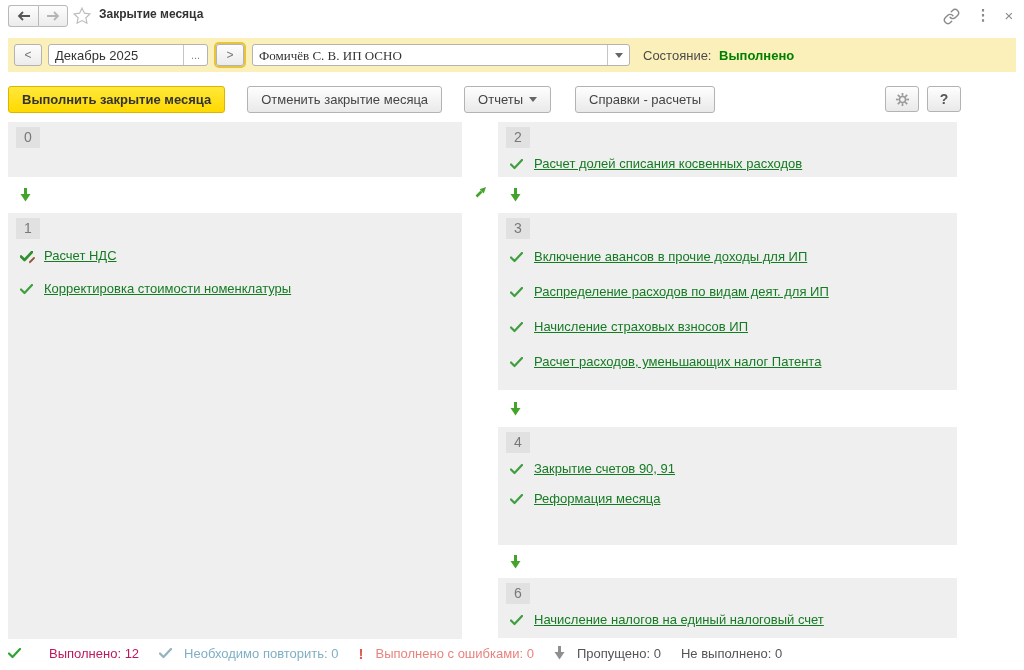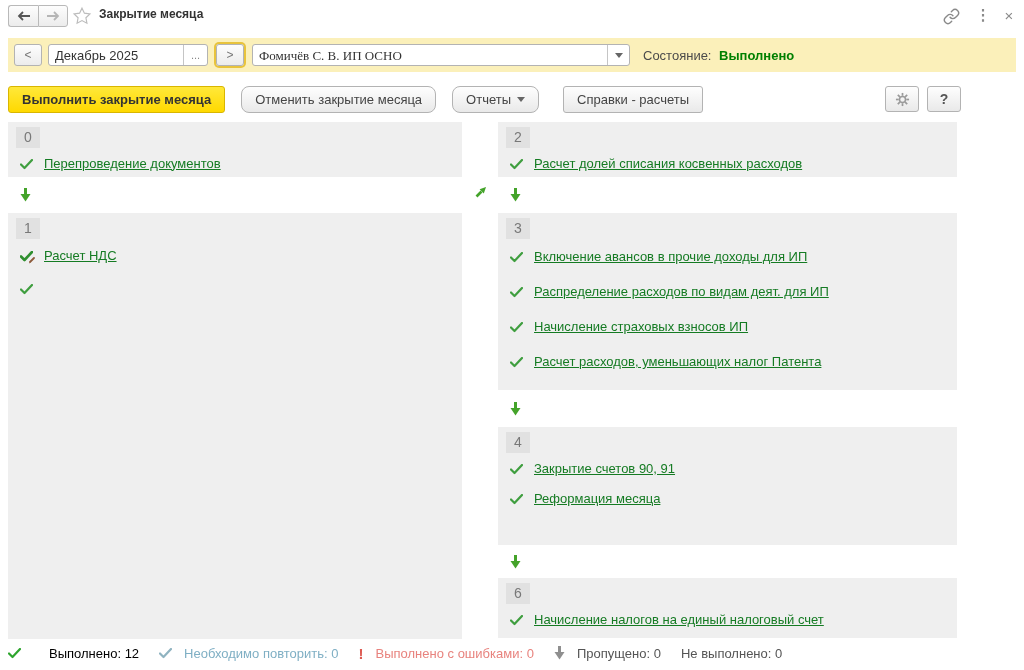--- a/index.html
+++ b/index.html
@@ -45,21 +45,21 @@
   #status-value { color:#008000; font-weight:bold; margin-left:4px; }
 
   
   #actions { position:absolute; left:8px; top:85px; width:1008px; height:28px;
     display:flex; align-items:center; }
   .btn { height:27px; padding:0 13px; background:linear-gradient(#fefefe,#e9e9e9);
     border:1px solid #b3b3b3; border-radius:3px; color:#444; font-size:13px;
     display:inline-flex; align-items:center; gap:6px; white-space:nowrap; }
   .btn-primary { background:linear-gradient(#ffe83a,#ffd900); border-color:#d9b600;
     color:#333; font-weight:bold; }
-  .ml10 { margin-left:16px;border-radius:8px; } .ml24 { margin-left:24px; }
+  .ml10 { margin-left:22px; } .ml24 { margin-left:24px; }
   #right-tools { margin-left:auto; margin-right:55px; display:flex; gap:8px; }
   .sqbtn { width:34px; height:26px; background:linear-gradient(#fefefe,#e9e9e9);
     border:1px solid #b3b3b3; border-radius:3px; display:flex; align-items:center;
     justify-content:center; color:#555; font-size:14px; font-weight:bold; }
 
   
   #main { position:absolute; left:0; top:122px; width:1024px; height:517px; }
   .col { position:absolute; top:0; }
   #col-left { left:8px; width:454px; }
   #col-right { left:498px; width:459px; }
@@ -79,21 +79,21 @@
   .oplink { color:#157b23; text-decoration:underline; cursor:pointer; white-space:nowrap; }
   .checkwrap { position:relative; width:13px; height:11px; flex:none; }
   .arrow-row { display:flex; align-items:center; padding-left:12px; }
   .h36 { height:36px; } .h37 { height:37px; } .h33 { height:33px; }
   #ne-arrow { position:absolute; left:474px; top:64px; }
 
   
   #legend { position:absolute; left:8px; top:644px; height:18px; display:flex;
     align-items:center; gap:20px; white-space:nowrap; }
   .lg { display:flex; align-items:center; gap:12px; }
-  .lg-done { color:#000000;gap:28px; }
+  .lg-done { color:#be185d;gap:28px; }
   .lg-repeat { color:#7fafc4; }
   .lg-errors { color:#e8837e; }
   .lg-skipped, .lg-notdone { color:#555; }
   .excl { color:#dd5a52; font-weight:bold; font-size:15px; line-height:11px; }
 </style>
 </head>
 <body>
 
 <div id="titlebar">
   <div class="navpair">
@@ -169,28 +169,20 @@
     </div>
     <div class="sqbtn">?</div>
   </div>
 </div>
 
 <div id="main">
 
   <div class="col" id="col-left">
     <div class="panel" id="p0">
       <span class="badge">0</span>
-      <div class="item">
-        <span class="checkwrap">
-          <svg width="13" height="11" viewBox="0 0 13 11">
-              <path d="M1 5.5 4.5 9 12 1" stroke="#3f9e3f" stroke-width="2.2" fill="none" stroke-linecap="round" stroke-linejoin="round"></path>
-            </svg>
-        </span>
-        <span class="oplink">Перепроведение документов</span>
-      </div>
     </div>
     <div class="arrow-row h36">
       <svg width="11" height="14" viewBox="0 0 11 14">
           <rect x="4" y="0" width="3" height="7" fill="#44a32a"></rect>
           <path d="M0.5 6h10L5.5 13.5z" fill="#44a32a"></path>
         </svg>
     </div>
     <div class="panel" id="p1">
       <span class="badge">1</span>
       <div class="item">
@@ -204,20 +196,21 @@
             </svg>
         </span>
         <span class="oplink">Расчет НДС</span>
       </div>
       <div class="item">
         <span class="checkwrap">
           <svg width="13" height="11" viewBox="0 0 13 11">
               <path d="M1 5.5 4.5 9 12 1" stroke="#3f9e3f" stroke-width="2.2" fill="none" stroke-linecap="round" stroke-linejoin="round"></path>
             </svg>
         </span>
+        <span class="oplink">Корректировка стоимости номенклатуры</span>
       </div>
     </div>
   </div>
 
   <div id="ne-arrow">
     <svg width="13" height="13" viewBox="0 0 13 13">
         <path d="M2.5 10.5 7.5 5.5" stroke="#44a32a" stroke-width="2.6"></path>
         <path d="M12 1 5.6 3.2 9.8 7.4z" fill="#44a32a"></path>
       </svg>
   </div>

